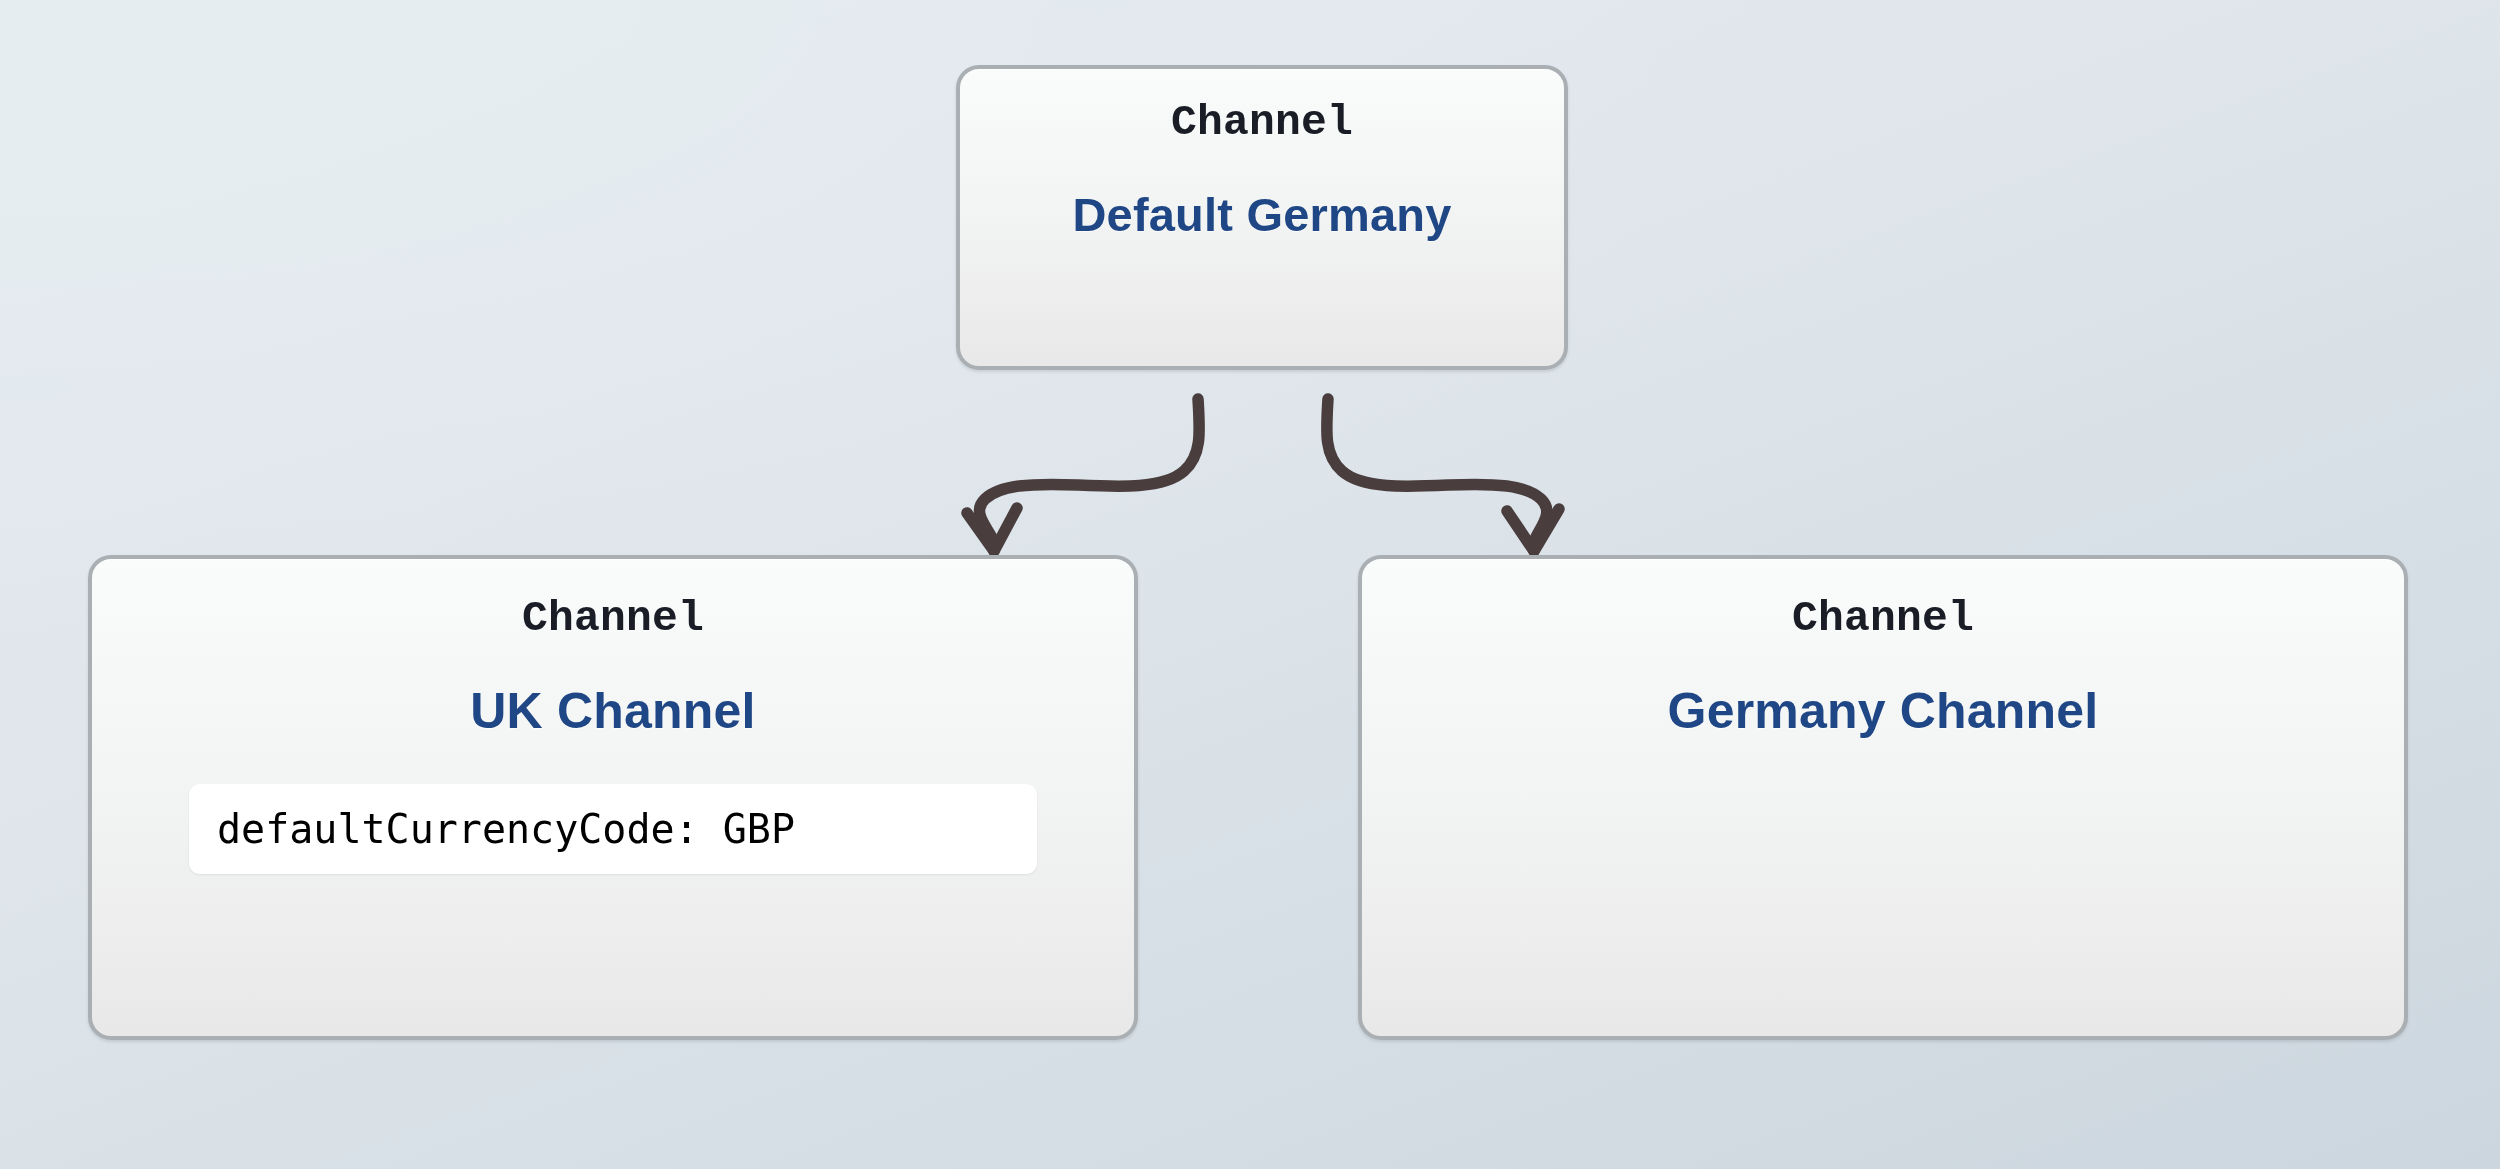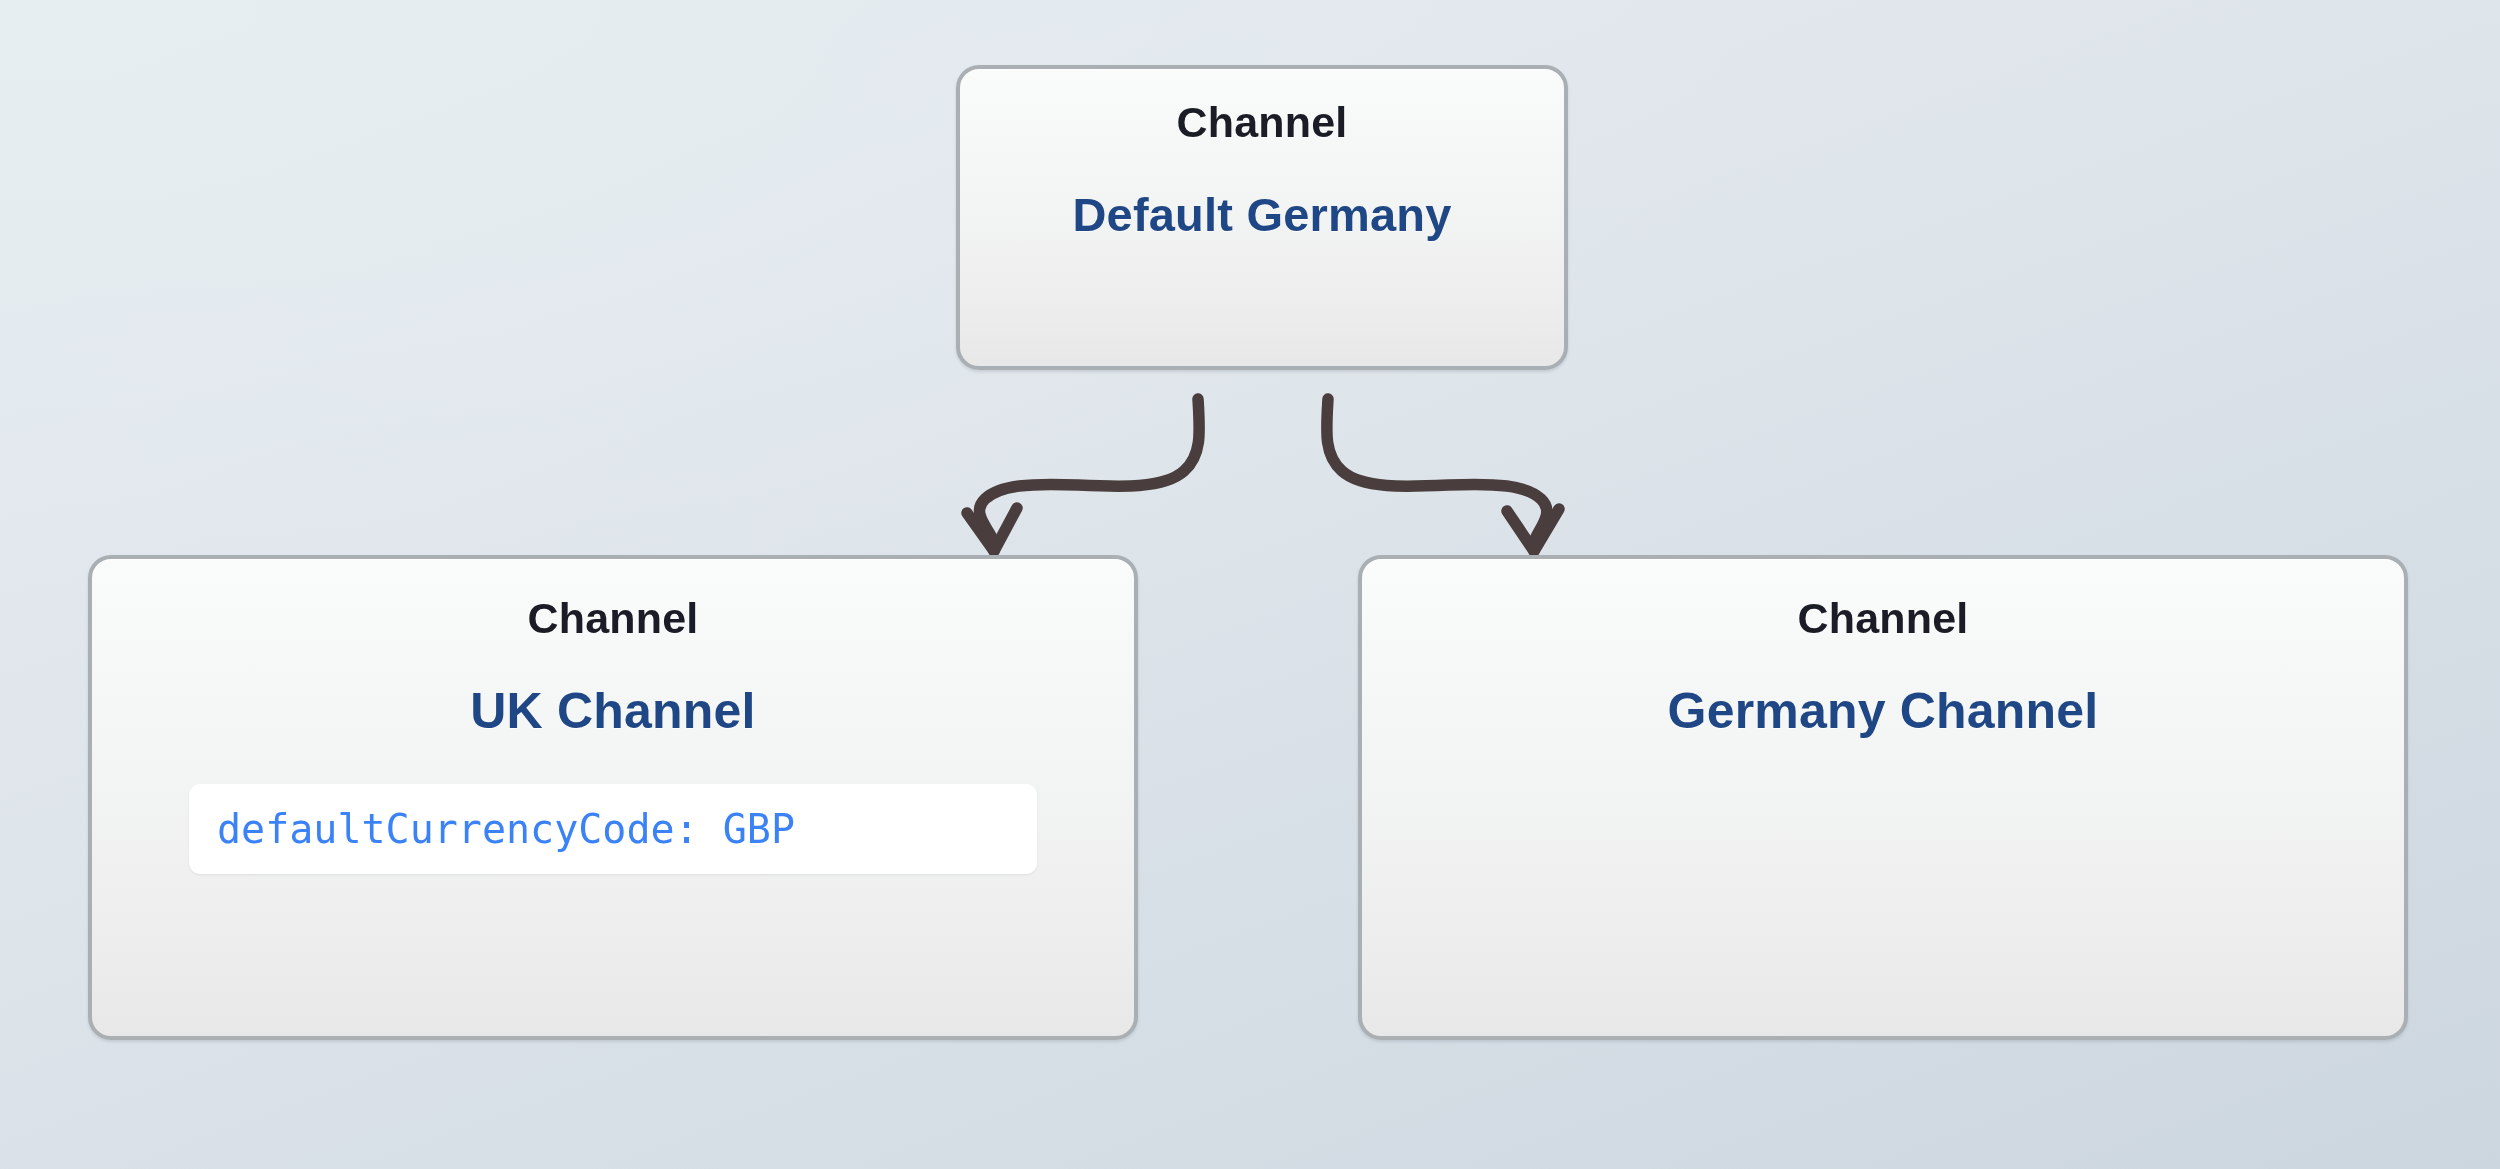--- a/index.html
+++ b/index.html
@@ -48,38 +48,39 @@
     flex-direction: column;
     align-items: center;
   }
 
   .node-type {
     font-weight: bold;
     color: #1a1d26;
     letter-spacing: 0.2px;
     text-shadow: 0 1px 0 rgba(255,255,255,0.75);
     white-space: nowrap;
+    font-family: Liberation Mono, monospace;
   }
 
   .node-name {
     font-weight: bold;
     color: #1f4785;
     letter-spacing: 0.2px;
     text-shadow: 0 1px 0 rgba(255,255,255,0.7);
     white-space: nowrap;
   }
 
   .prop-chip {
     box-sizing: border-box;
     background: #ffffff;
     border-radius: 11px;
     display: flex;
     align-items: center;
     font-family: "DejaVu Sans Mono", monospace;
-    color: #3b82f6;
+    color: #000000;
     white-space: nowrap;
     box-shadow: 0 1px 2px rgba(110,120,130,0.13);
     text-align: center;
   }
 
   
   #node-root {
     left: 956px;
     top: 65px;
     width: 612px;

